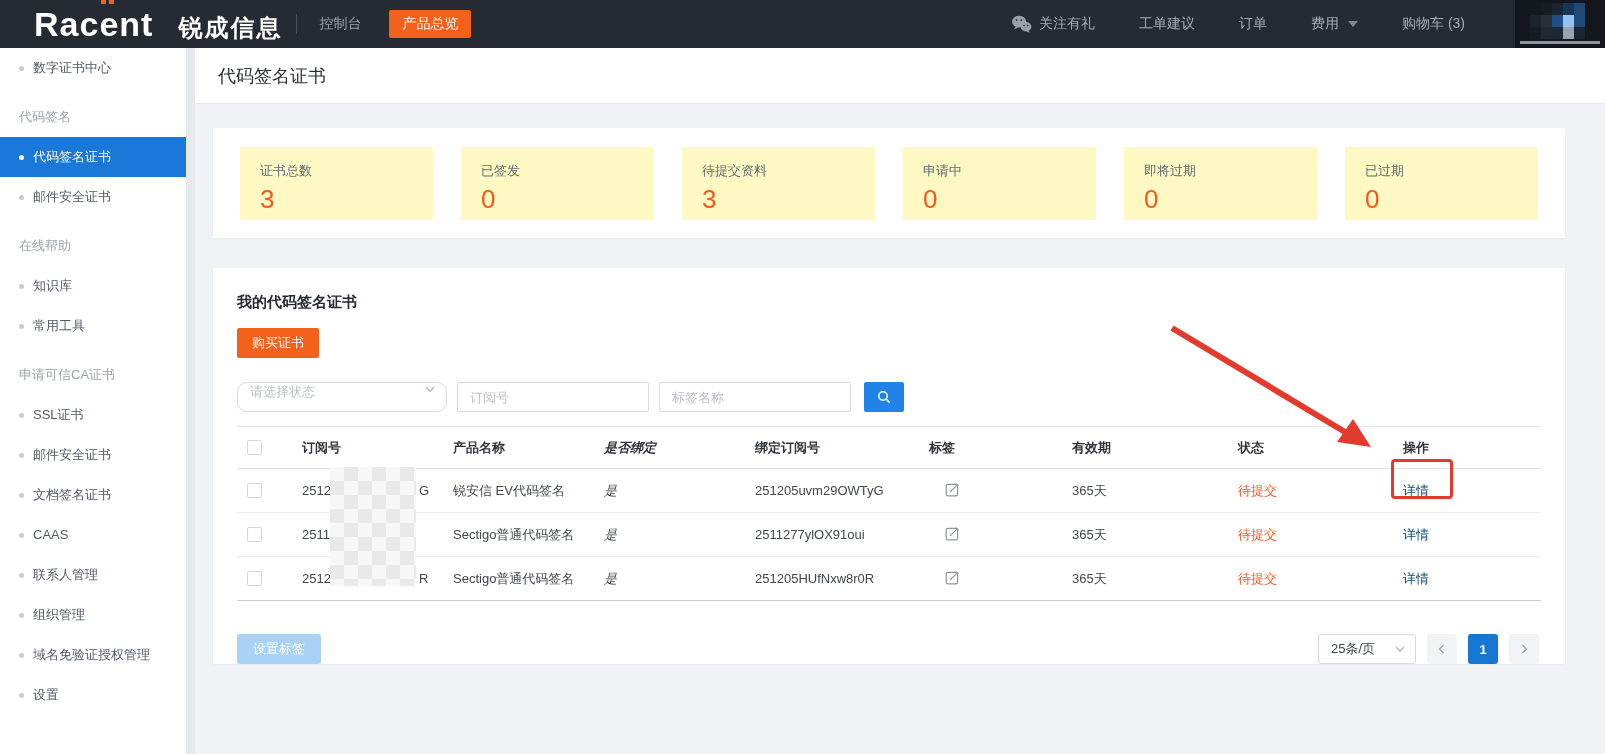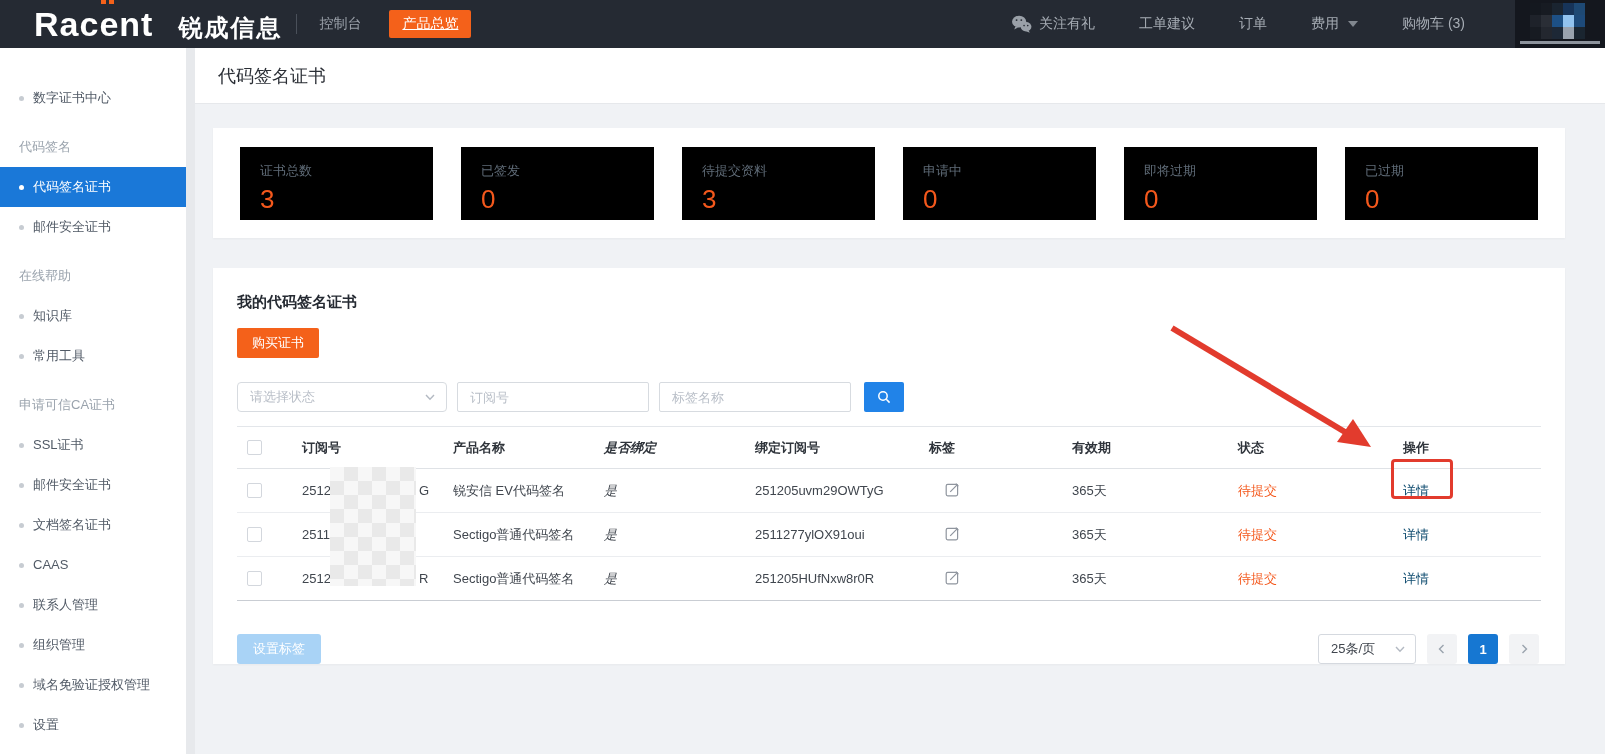--- a/index.html
+++ b/index.html
@@ -11,66 +11,66 @@
     background:#252a33; z-index:20; }
   .nav-left { position:absolute; left:34px; top:0; height:48px; display:flex; align-items:center; }
   .logo { display:flex; align-items:baseline; cursor:pointer; }
   .logo-en { color:#fff; font-size:34px; font-weight:700; letter-spacing:1px; }
   .logo-e { position:relative; }
   .logo-e::before { content:""; position:absolute; left:2px; top:-6px; width:5px; height:5px;
     background:#f4611a; box-shadow:8px 0 0 #f4611a; }
   .logo-cn { color:#fff; font-size:24px; font-weight:700; margin-left:25px; letter-spacing:2px; }
   .nav-divider { width:1px; height:20px; background:#4a505a; margin:0 22px 0 14px; }
   .nav-item { color:#9ba1aa; font-size:14px; margin-right:28px; cursor:pointer; }
-  .nav-item.btn-active { background:#f4611a; color:#fff; padding:5px 13px; border-radius:2px;text-decoration:underline; }
+  .nav-item.btn-active { background:#f4611a; color:#fff; padding:5px 13px; border-radius:2px; }
   .nav-right { position:absolute; right:140px; top:0; height:48px; display:flex;
     align-items:center; gap:44px; }
   .nav-right .nav-r-item { color:#a7adb5; font-size:14px; cursor:pointer; display:flex;
     align-items:center; gap:7px; white-space:nowrap; }
   .caret-down { width:0; height:0; border-left:5px solid transparent; border-right:5px solid transparent;
     border-top:6px solid #81878f; display:inline-block; margin-left:2px; }
   .avatar-block { position:absolute; right:0; top:0; width:90px; height:48px; background:#14171e;
     cursor:pointer; }
   .avatar-block svg { position:absolute; left:15px; top:3px; }
   .avatar-underline { position:absolute; left:5px; bottom:4px; width:80px; height:3px; background:#8d939c; }
 
   
   .sidebar { position:absolute; left:0; top:48px; width:186px; height:706px; background:#fff; z-index:10; }
   .side-scrollbar { position:absolute; left:186px; top:48px; width:9px; height:706px; background:#e7e9ec; }
-  .side-list { padding-top:30px; }
+  .side-list { }
   .side-item { height:40px; line-height:40px; padding-left:33px; font-size:13px; color:#515a66;
     position:relative; cursor:pointer; white-space:nowrap; }
   .side-item .dot { position:absolute; left:19px; top:18px; width:5px; height:5px; border-radius:50%;
     background:#c7ccd2; }
   .side-item.active { background:#1a78d8; color:#fff; }
   .side-item.active .dot { background:#fff; }
   .side-section { height:40px; line-height:40px; margin-top:9px; padding-left:19px; font-size:13px;
     color:#9aa3ad; white-space:nowrap; }
 
   
   .main { position:absolute; left:195px; top:48px; width:1410px; height:706px; background:#f0f2f5; }
   .page-header { position:absolute; left:0; top:0; width:1410px; height:56px; background:#fff;
     border-bottom:1px solid #e6e8eb; }
   .page-title { position:absolute; left:23px; top:0; line-height:56px; font-size:18px; color:#2b2f36; }
 
   .card { position:absolute; background:#fff; box-shadow:0 1px 2px rgba(0,0,0,0.04); }
   .card-stats { left:18px; top:80px; width:1352px; height:110px; display:flex; align-items:center;
     gap:28px; padding:0 27px; }
-  .stat-box { flex:1; height:73px; background:#000000; padding:15px 0 4px 20px; }
+  .stat-box { flex:1; height:73px; background:#fef9c3; padding:15px 0 4px 20px; }
   .stat-label { font-size:13px; color:#5f6b77; }
   .stat-value { font-size:26px; color:#f4581c; margin-top:4px; }
 
   .card-table { left:18px; top:220px; width:1352px; height:396px; }
   .section-title { position:absolute; left:24px; top:25px; font-size:15px; font-weight:700; color:#262b33; }
   .buy-btn { position:absolute; left:24px; top:60px; height:30px; padding:0 15px; background:#f4611a;
     color:#fff; font-size:13px; border:none; border-radius:2px; line-height:30px; cursor:pointer; }
 
   .filter-row { position:absolute; left:24px; top:114px; height:30px; display:flex; gap:10px; }
-  .f-select { width:210px; height:30px; border:1px solid #d7dbe0; border-radius:4px; background:#fff;
-    display:flex; align-items:center; justify-content:space-between; padding:0 10px 0 12px;
+  .f-select { width:210px; height:30px; border:1px solid #d7dbe0; border-radius:10px; background:#fff;
+    display:flex; align-items:flex-start; justify-content:space-between; padding:0 10px 0 12px;
     font-size:13px; color:#b8bec7; cursor:pointer; }
   .f-input { width:192px; height:30px; border:1px solid #d7dbe0; border-radius:2px; font-size:13px;
     color:#40464e; padding:0 12px; outline:none; }
   .f-input::placeholder { color:#b8bec7; }
   .search-btn { width:40px; height:30px; background:#2183e8; border:none; border-radius:2px;
     margin-left:3px; cursor:pointer; display:flex; align-items:center; justify-content:center; }
 
   
   .tbl { position:absolute; left:24px; top:158px; width:1304px; }
   .tbl-row { display:flex; align-items:center; }

